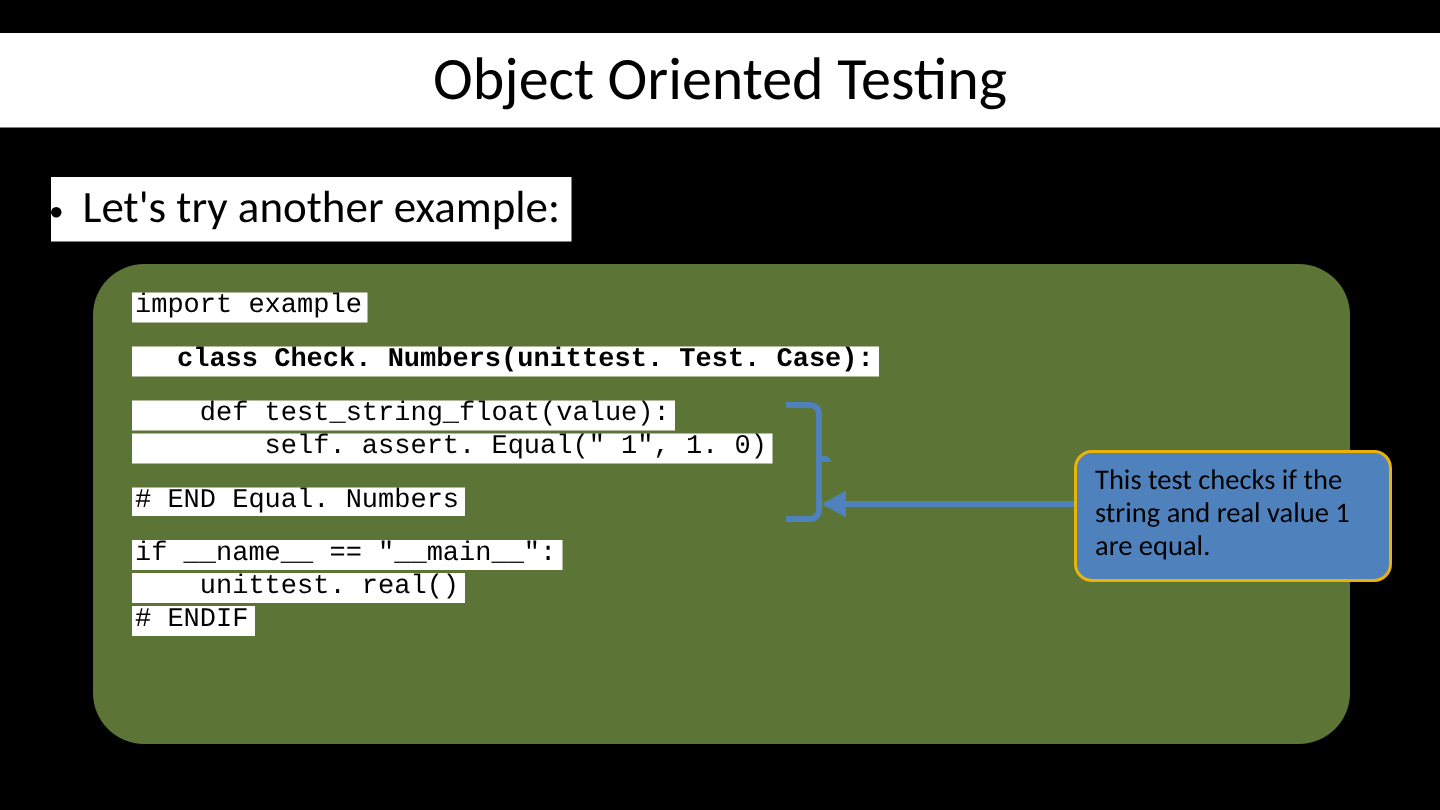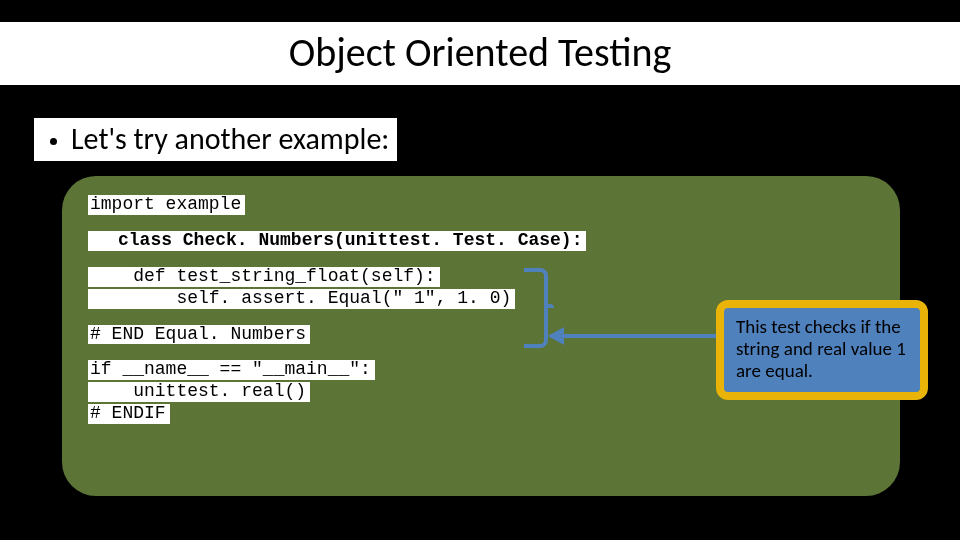--- a/index.html
+++ b/index.html
@@ -29,21 +29,21 @@
     padding: 6px 0 8px 0;
     font-weight: 400;
   }
   .bullet-row {
     position: absolute;
     top: 118px;
     left: 34px;
     display: flex;
     align-items: center;
     background: #fff;
-    padding: 2px 8px 4px 16px;
+    padding: 2px 8px 4px 0;
   }
   .bullet-dot {
     width: 7px;
     height: 7px;
     background: #000;
     border-radius: 50%;
     margin-right: 14px;
     margin-top: 6px;
   }
   .bullet-text {
@@ -74,21 +74,21 @@
   }
   .code-line.bold { font-weight: bold; padding-left: 30px; }
   .block { margin-bottom: 14px; }
   .block-method { position: relative; }
   .callout {
     position: absolute;
     top: 300px;
     left: 716px;
     width: 212px;
     background: #4f81bd;
-    border: 8px solid #eab308;
+    border: 2px solid #eab308;
     border-radius: 12px;
     padding: 8px 12px 10px 12px;
     box-sizing: border-box;
     font-size: 19px;
     line-height: 1.15;
     color: #000;
     font-family: Calibri, "Segoe UI", sans-serif;
   }
   
   .bracket {
@@ -156,21 +156,21 @@
   </div>
 
   <div class="code-box">
     <div class="block">
       <span class="code-line">import example</span>
     </div>
     <div class="block">
       <span class="code-line bold">class Check. Numbers(unittest. Test. Case):</span>
     </div>
     <div class="block block-method">
-      <span class="code-line">    def test_string_float(self):</span><br>
+      <span class="code-line">    def test_string_float(value):</span><br>
       <span class="code-line">        self. assert. Equal(" 1", 1. 0)</span><br>
     </div>
     <div class="block">
       <span class="code-line"># END Equal. Numbers</span>
     </div>
     <div>
       <span class="code-line">if __name__ == "__main__":</span><br>
       <span class="code-line">    unittest. real()</span><br>
       <span class="code-line"># ENDIF</span>
     </div>

